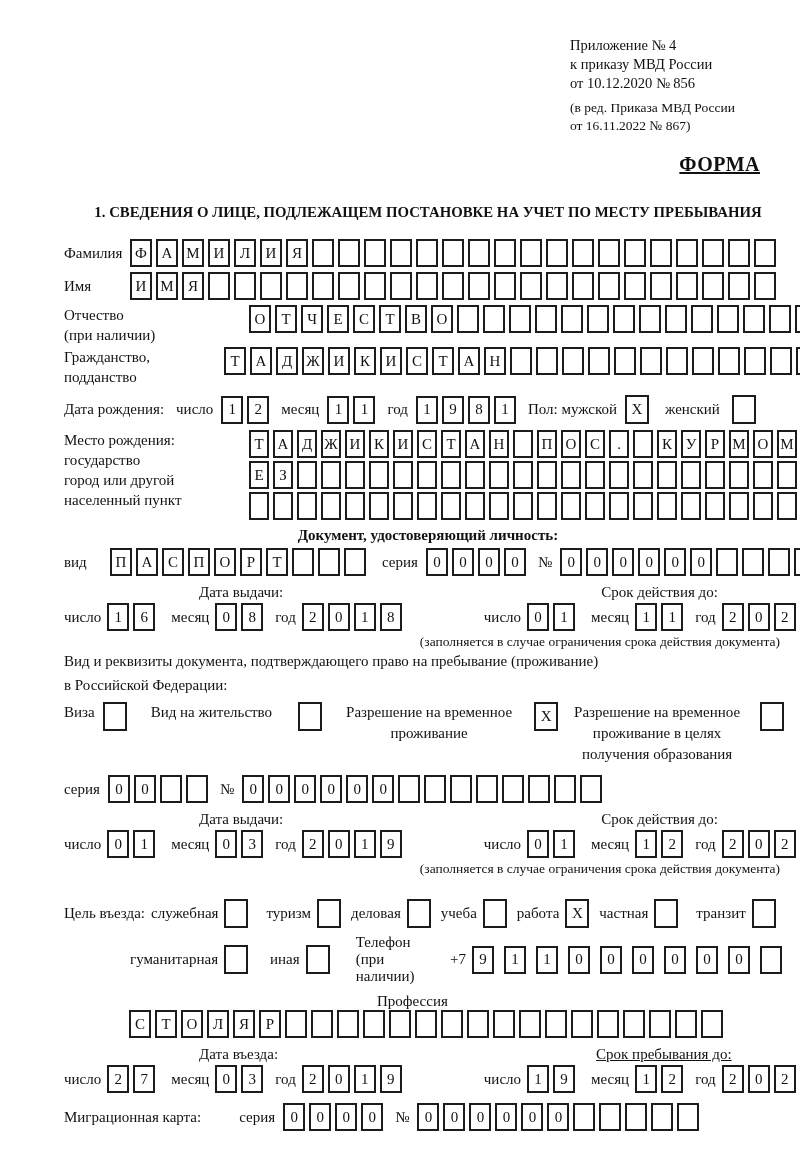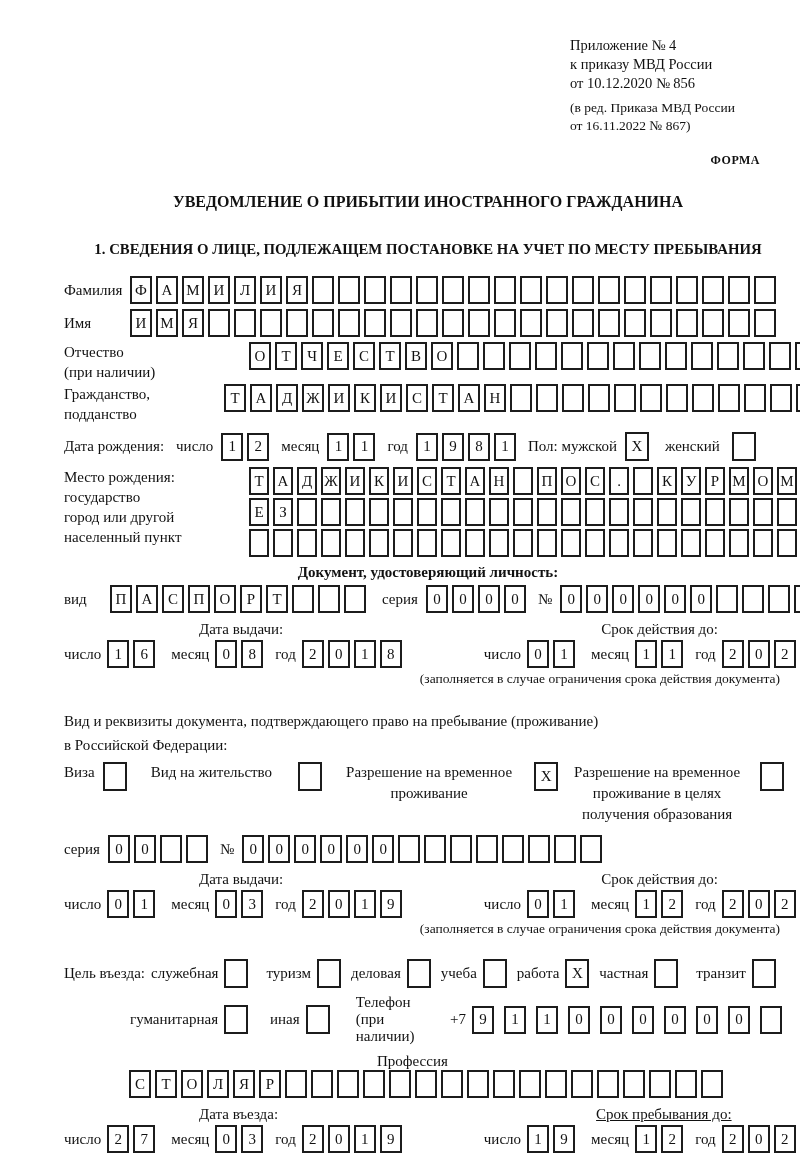--- a/index.html
+++ b/index.html
@@ -7,21 +7,21 @@
   body {
     width:800px; min-height:1163px;
     font-family:"Liberation Serif","DejaVu Serif",serif;
     color:#111; font-size:15px;
   }
   .page { width:800px; min-height:1163px; padding:36px 8px 20px 64px; }
 
   
   .hdr-block { margin-left:506px; width:230px; font-size:14.5px; line-height:19px; }
   .hdr-sub { margin-top:6px; font-size:13.5px; line-height:18px; }
-  .forma { text-align:right; padding-right:32px; font-weight:bold; font-size:12px; margin-top:18px; letter-spacing:.5px; }
+  .forma { text-align:right; padding-right:32px; font-weight:bold; font-size:20px; margin-top:18px; letter-spacing:.5px;text-decoration:underline; }
 
   
   .title { text-align:center; font-weight:bold; font-size:16px; margin-top:22px; line-height:23px; }
   .blank-line { display:inline-block; width:56px; border-bottom:2px solid #333; height:13px; margin-left:10px; }
   .sec-head { text-align:center; font-weight:bold; font-size:14.8px; margin-top:28px; }
 
   
   .frow { display:flex; align-items:center; margin-top:5px; }
   .frow.top { align-items:flex-start;gap:44px; }
   .lbl { flex:0 0 auto; }
@@ -43,21 +43,21 @@
 
   .center-bold { text-align:center; font-weight:bold; margin-top:10px; }
 
   
   .date-titles { display:flex; margin-top:8px; }
   .date-row { display:flex; align-items:center; margin-top:2px; }
   .dgroup { display:flex; align-items:center; }
   .dgroup .lbl { margin-right:6px; }
   .note-right { text-align:right; padding-right:12px; font-size:13.5px; margin-top:3px; }
 
-  .plain { margin-top:23px; line-height:22px; }
+  .plain { margin-top:0; line-height:22px; }
 
   
   .permits { display:flex; align-items:flex-start; margin-top:6px; }
   .permit-lbl { text-align:center; line-height:21px; }
   .permits .cell { margin:0 0 0 8px; }
 
   .purpose { display:flex; align-items:center; margin-top:22px; flex-wrap:nowrap; }
   .purpose span.t { margin-right:6px; }
   .purpose .cell { margin-right:10px; }
 </style>
@@ -72,21 +72,20 @@
     <div>от 10.12.2020 № 856</div>
     <div class="hdr-sub">
       <div>(в ред. Приказа МВД России</div>
       <div>от 16.11.2022 № 867)</div>
     </div>
   </div>
 
   <div class="forma">ФОРМА</div>
 
   <div class="title">
-    <div>УВЕДОМЛЕНИЕ О ПРИБЫТИИ ИНОСТРАННОГО ГРАЖДАНИНА</div>
   </div>
 
   <div class="sec-head">1. СВЕДЕНИЯ О ЛИЦЕ, ПОДЛЕЖАЩЕМ ПОСТАНОВКЕ НА УЧЕТ ПО МЕСТУ ПРЕБЫВАНИЯ</div>
 
   <div class="frow" style="margin-top:18px;">
     <span class="lbl w66">Фамилия</span>
     <span class="cells">
         <span class="cell">Ф</span>
         <span class="cell">А</span>
         <span class="cell">М</span>

